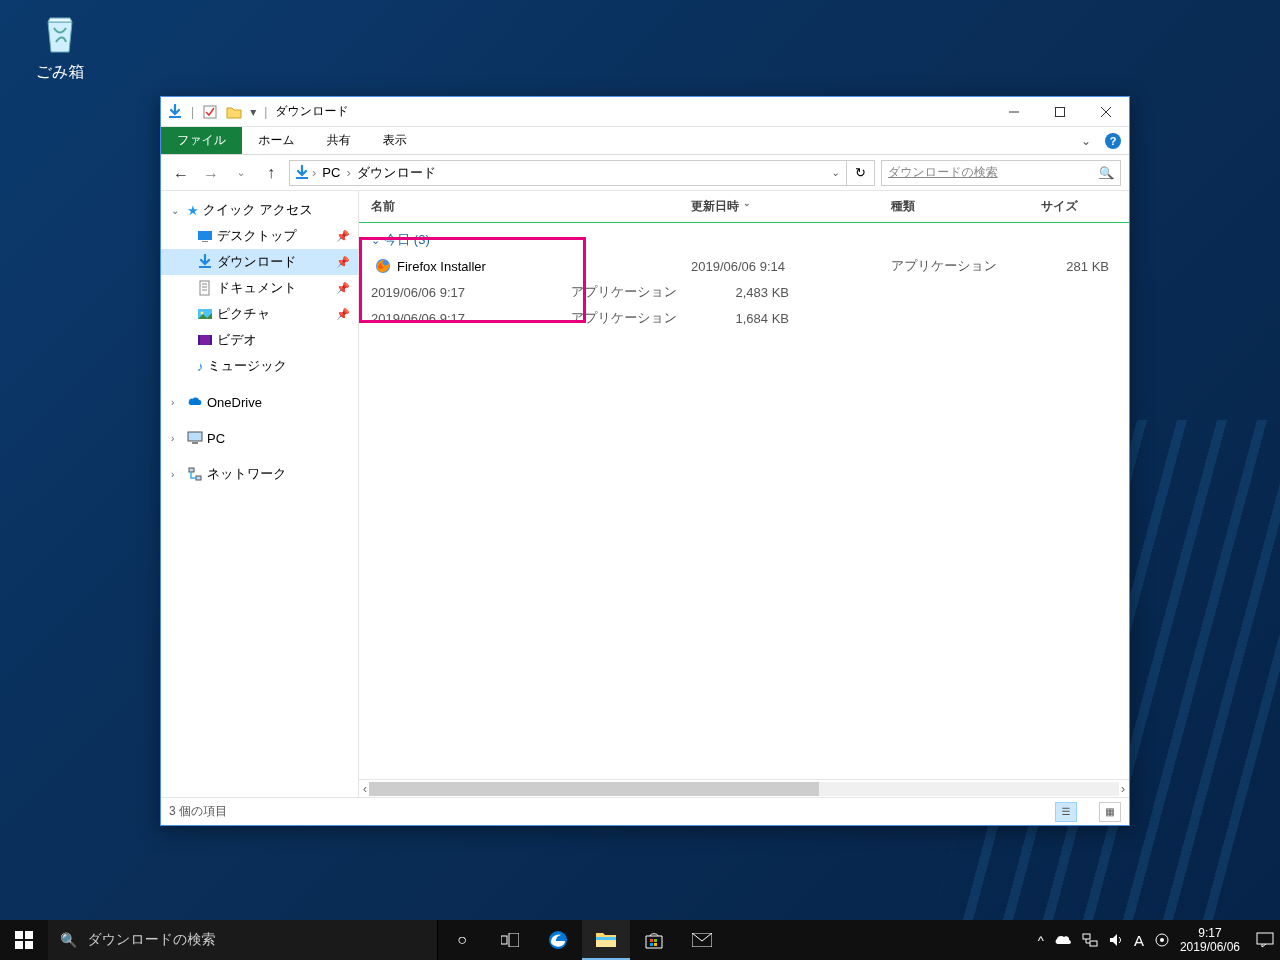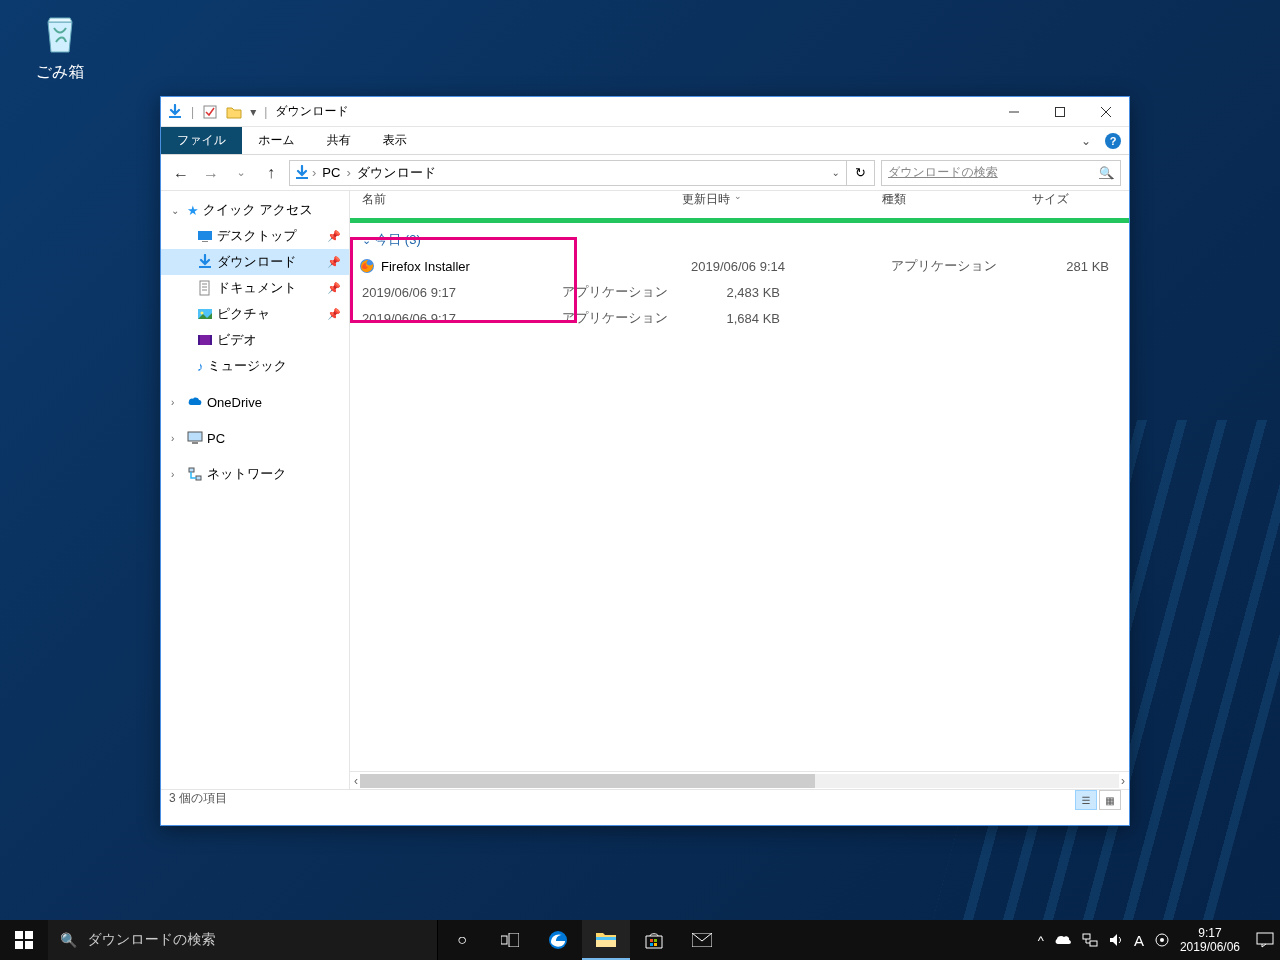--- a/index.html
+++ b/index.html
@@ -9,21 +9,21 @@
 .desktop-icon .bin { width: 48px; height: 48px; margin: 0 auto 4px; }
 .explorer { position: absolute; left: 160px; top: 96px; width: 970px; height: 730px; background: #fff; border: 1px solid #4a90e2; box-shadow: 0 4px 20px rgba(0,0,0,0.4); display: flex; flex-direction: column; }
 .titlebar { height: 30px; display: flex; align-items: center; background: #fff; border-bottom: 1px solid #e5e5e5; }
 .titlebar-left { display: flex; align-items: center; gap: 8px; padding-left: 6px; font-size: 12px; }
 .titlebar-left .sep { color: #999; }
 .qat-icon { width:16px; height:16px; display:inline-flex; align-items:center; justify-content:center; }
 .win-controls { margin-left: auto; display: flex; }
 .win-controls div { width: 46px; height: 30px; display: flex; align-items: center; justify-content: center; font-size: 11px; }
 .ribbon-tabs { height: 28px; display: flex; align-items: center; gap: 0; border-bottom: 1px solid #d9d9d9; font-size: 12px; padding-right:8px; }
 .ribbon-tab { padding: 5px 16px; }
-.ribbon-tab.active { background: #0c4a6e; color: #fff; }
+.ribbon-tab.active { background: #15803d; color: #fff; }
 .ribbon-spacer { flex: 1; }
 .ribbon-chevron { padding: 0 8px; color: #555; font-size: 12px; }
 .help-icon { width:16px; height:16px; border-radius:50%; background:#1979ca; color:#fff; font-size:11px; display:flex; align-items:center; justify-content:center; margin-left:6px; font-weight:bold;}
 .navbar { height: 36px; display: flex; align-items: center; gap: 6px; padding: 0 8px; border-bottom: 1px solid #e5e5e5; }
 .nav-arrow { width: 24px; height: 24px; display: flex; align-items: center; justify-content:center; color:#888; font-size:16px; }
 .nav-arrow.enabled { color:#333; }
 .addressbar { flex: 1; height: 26px; border: 1px solid #ccc; display: flex; align-items: center; font-size: 13px; padding-left: 4px; }
 .addressbar .crumb { padding: 0 4px; }
 .addressbar .gt { color: #888; padding: 0 2px; }
 .addr-right { margin-left:auto; display:flex; align-items:center; }
@@ -34,38 +34,38 @@
 .body { flex: 1; display: flex; overflow: hidden; }
 .sidebar { width: 200px; border-right: 1px solid #e5e5e5; padding-top: 6px; font-size: 13px; overflow:hidden; }
 .tree-item { display: flex; align-items: center; height: 26px; padding-left: 10px; gap: 4px; }
 .tree-item.child { padding-left: 36px; }
 .tree-item .exp { width: 12px; color: #666; font-size:10px; }
 .tree-item .lbl { flex:1; }
 .tree-item.selected { background: #cce8ff; }
 .tree-item .pin { color: #7a7a7a; margin-right: 8px; font-size: 11px; }
 .tree-gap { height: 10px; }
 .content { flex: 1; display: flex; flex-direction: column; position: relative; }
-.columns { display:flex; height:32px; align-items:flex-start; border-bottom: 5px solid #22c55e; font-size:12px; color:#444; }
+.columns { display:flex; height:32px; align-items:center; border-bottom: 1px solid #22c55e; font-size:12px; color:#444;font-weight:bold; }
 .columns .col { padding-left: 12px; display:flex; align-items:center; gap:4px; }
 .col-name { width: 320px; }
 .col-date { width: 200px; }
 .col-type { width: 150px; }
 .col-size { width: 100px; text-align:right; padding-right: 20px; padding-left:0; }
 .group-header { padding: 8px 0 4px 12px; color:#26a; font-size:13px; display:flex; align-items:center; gap:4px;}
 .file-row { display:flex; height:26px; align-items:center; font-size:13px; }
-.file-row .c-name { width:320px; padding-left:0; display:flex; align-items:center; gap:6px;margin-left:9px; }
+.file-row .c-name { width:320px; padding-left:16px; display:flex; align-items:center; gap:6px; }
 .file-row .c-date { width:200px; color:#555; padding-left:12px;}
 .file-row .c-type { width:150px; color:#555; padding-left:12px;}
 .file-row .c-size { width:100px; color:#555; text-align:right; padding-right:20px;}
 .file-icon { width:16px; height:16px; display:inline-flex; align-items:center; justify-content:center; }
 .highlight-box { position:absolute; border:3px solid #e6007e; pointer-events:none; }
 .hscroll { height:18px; border-top:1px solid #e5e5e5; display:flex; align-items:center; font-size:12px; color:#666; padding:0 4px;}
 .hscroll .track { flex:1; height:14px; background:#f0f0f0; margin:0 2px; position:relative;}
 .hscroll .thumb { position:absolute; left:0; top:0; height:100%; width:60%; background:#cdcdcd;}
-.statusbar { height:36px; border-top:1px solid #e5e5e5; display:flex; align-items:flex-start; font-size:12px; padding:0 8px; color:#555;}
+.statusbar { height:28px; border-top:1px solid #e5e5e5; display:flex; align-items:center; font-size:12px; padding:0 8px; color:#555;gap:20px;}
 .statusbar .sp { flex:1; }
 .view-btn { width:22px; height:20px; border:1px solid #ccc; margin-left:2px; display:flex; align-items:center; justify-content:center; font-size:10px;}
 .view-btn.active { background:#cce8ff; border-color:#99d1ff;}
 .taskbar { position:absolute; left:0; right:0; bottom:0; height:40px; background:#101010; display:flex; align-items:center; color:#fff;}
 .start-btn { width:48px; height:40px; display:flex; align-items:center; justify-content:center;}
 .win-logo { width:18px; height:18px; display:grid; grid-template-columns:1fr 1fr; grid-template-rows:1fr 1fr; gap:2px;}
 .win-logo div{ background:#fff;}
 .search-bar { width:390px; height:40px; background:#1a1a1a; display:flex; align-items:center; padding:0 12px; gap:10px; color:#ccc; font-size:14px; border-right: 1px solid #000;}
 .task-icon { width:48px; height:40px; display:flex; align-items:center; justify-content:center; font-size:16px;}
 .task-icon.active { border-bottom: 2px solid #76b9ed; background: rgba(255,255,255,0.08);}

